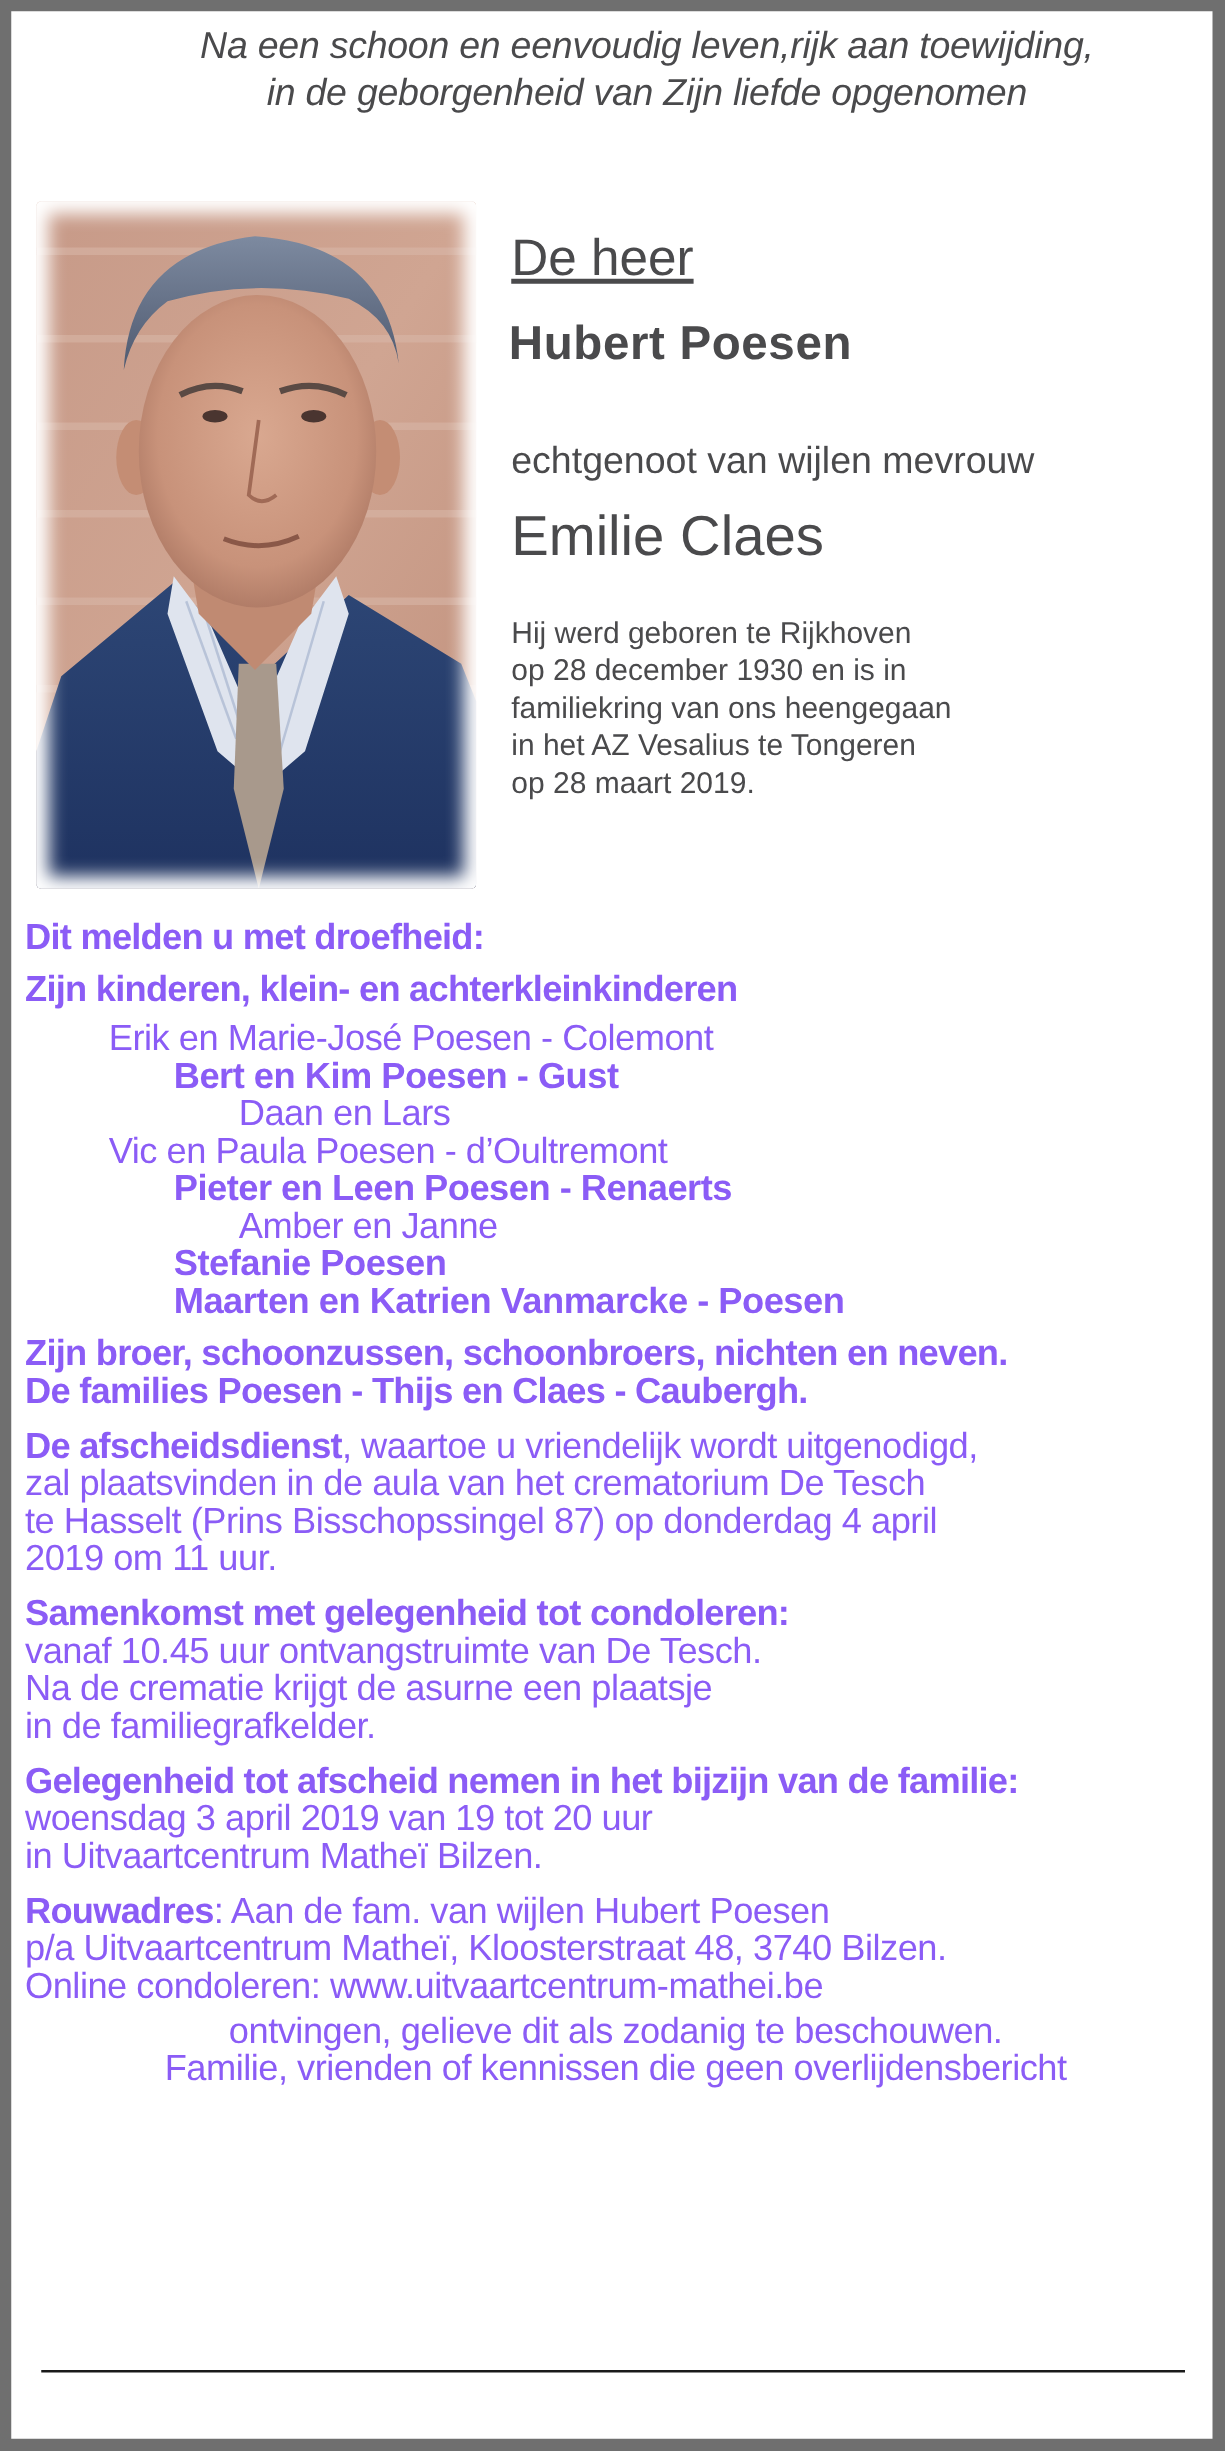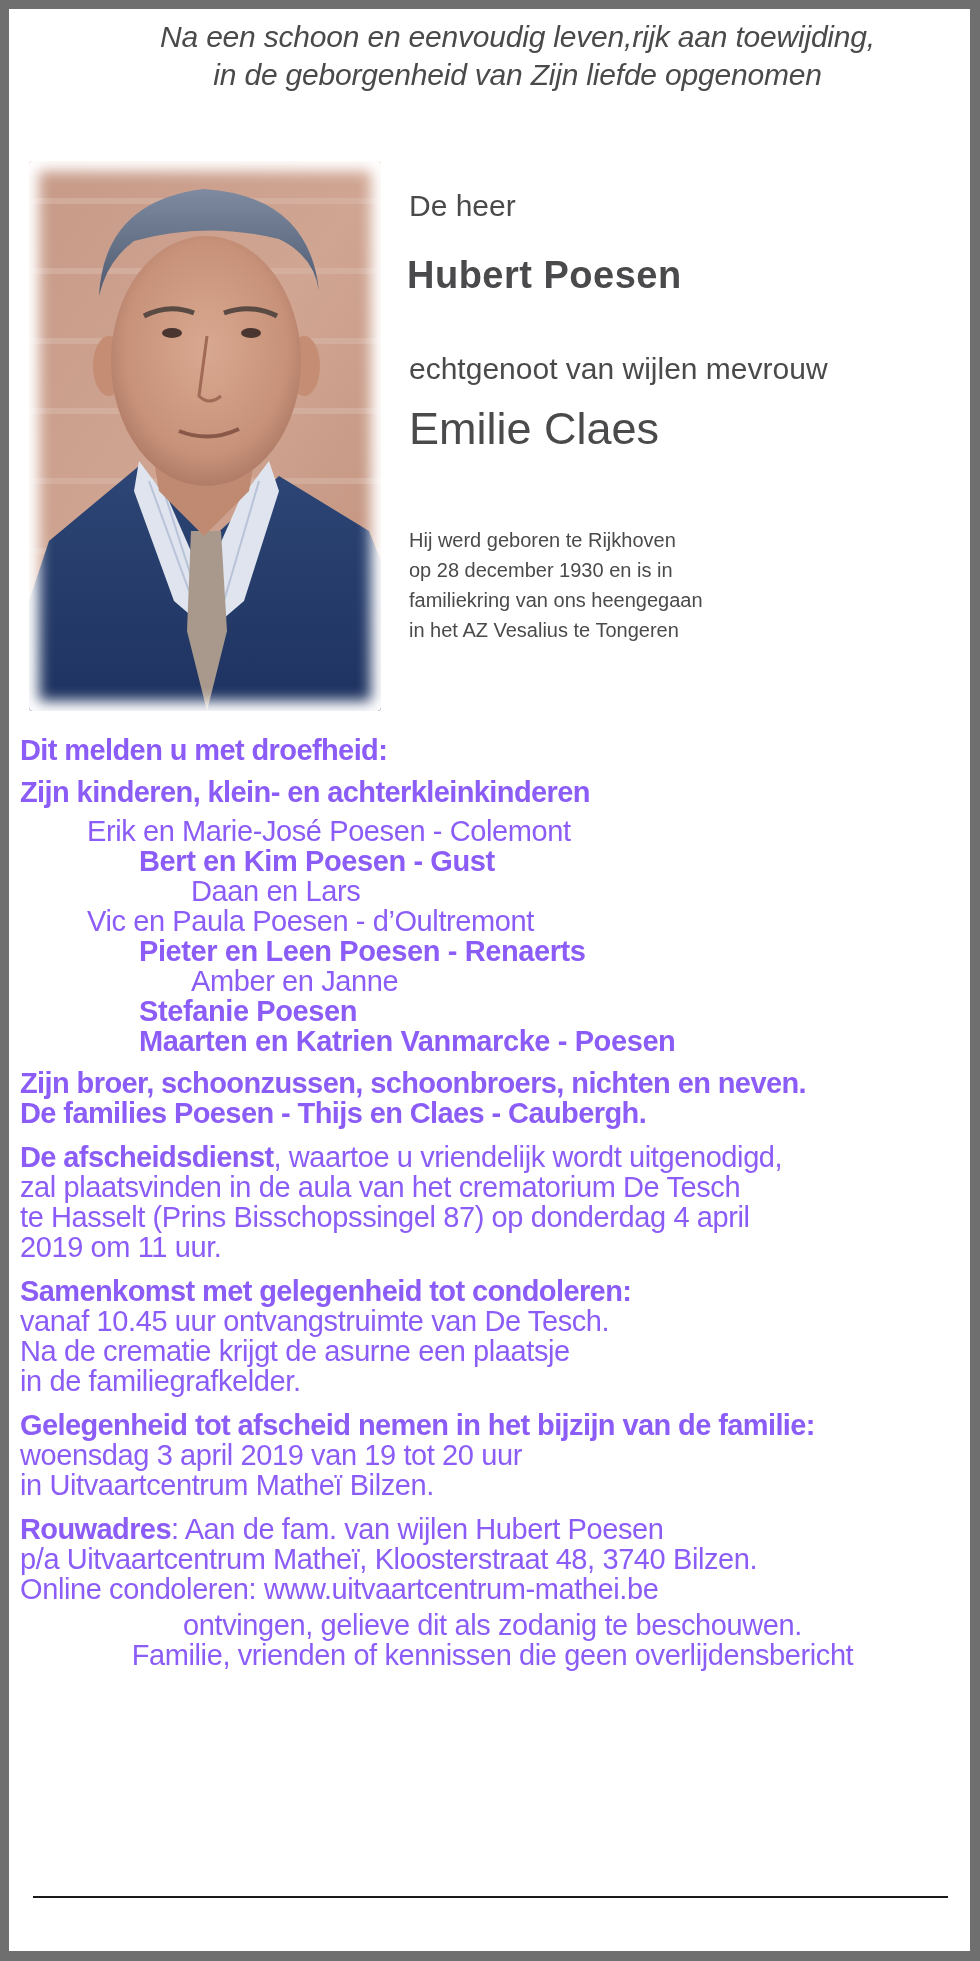--- a/index.html
+++ b/index.html
@@ -59,24 +59,25 @@
     .right {
       position: absolute;
       left: 400px;
       top: 0;
       width: 560px;
     }
     .salutation {
       position: absolute;
       top: 180px;
       left: 0;
-      font-size: 30px;
+      font-size: 41px;
       line-height: 34px;
       color: #4a4a4c;
       white-space: nowrap;
+      text-decoration: underline;
     }
     .name {
       position: absolute;
       top: 234px;
       left: -2px;
       font-size: 38px;
       line-height: 64px;
       font-weight: bold;
       color: #4a4a4c;
       letter-spacing: 0.5px;
@@ -93,23 +94,23 @@
     .spouse-name {
       position: absolute;
       top: 394px;
       left: 0;
       font-size: 45px;
       line-height: 52px;
       white-space: nowrap;
     }
     .bio {
       position: absolute;
-      top: 516px;
-      left: 0;
-      font-size: 20px;
+      top: 483px;
+      left: 0;
+      font-size: 24px;
       line-height: 30px;
       white-space: nowrap;
     }
     .bio div { height: 30px; }
 
     .body {
       position: absolute;
       left: 11px;
       top: 726px;
       width: 945px;
@@ -246,20 +247,21 @@
   <div class="right">
     <div class="salutation">De heer</div>
     <div class="name">Hubert Poesen</div>
     <div class="spouse-label">echtgenoot van wijlen mevrouw</div>
     <div class="spouse-name">Emilie Claes</div>
     <div class="bio">
       <div>Hij werd geboren te Rijkhoven</div>
       <div>op 28 december 1930 en is in</div>
       <div>familiekring van ons heengegaan</div>
       <div>in het AZ Vesalius te Tongeren</div>
+      <div>op 28 maart 2019.</div>
     </div>
   </div>
 
   <div class="body">
     <div class="row b">Dit melden u met droefheid:</div>
     <div class="gap"></div>
     <div class="row b">Zijn kinderen, klein- en achterkleinkinderen</div>
     <div class="gap" style="height:9px"></div>
 
     <div class="row ind1">Erik en Marie-José Poesen - Colemont</div>

